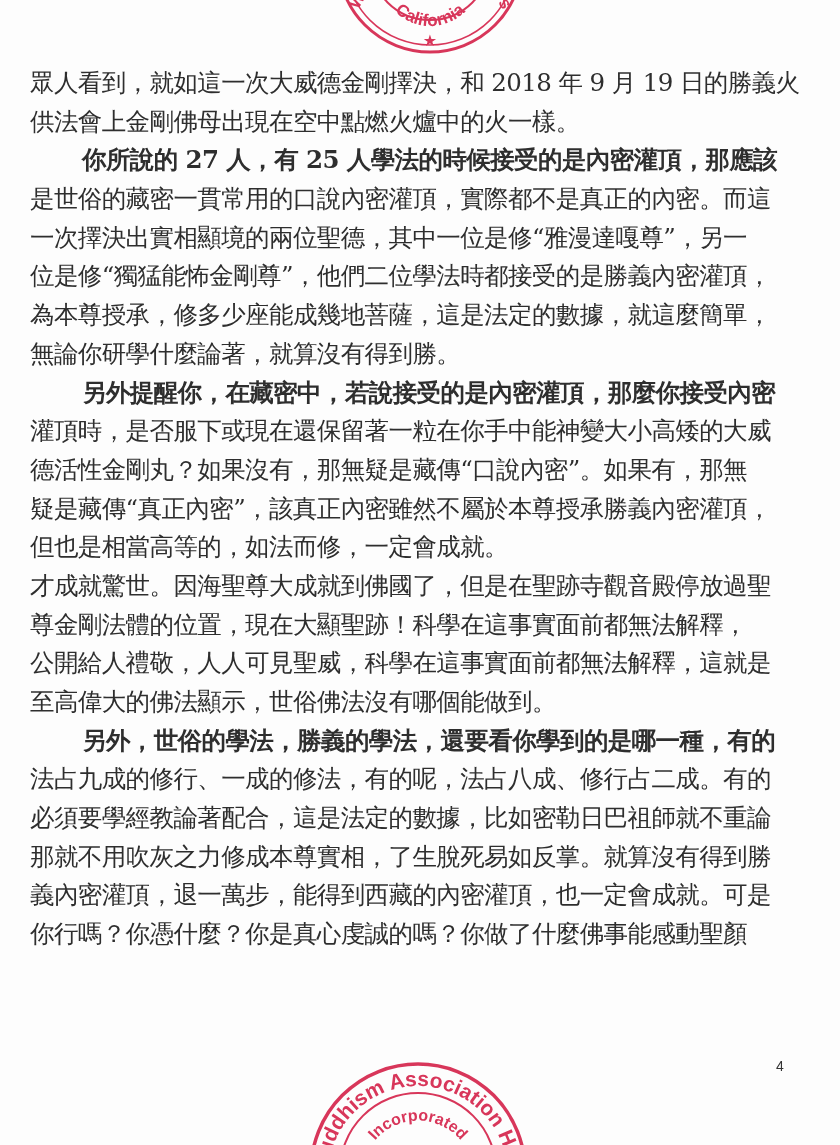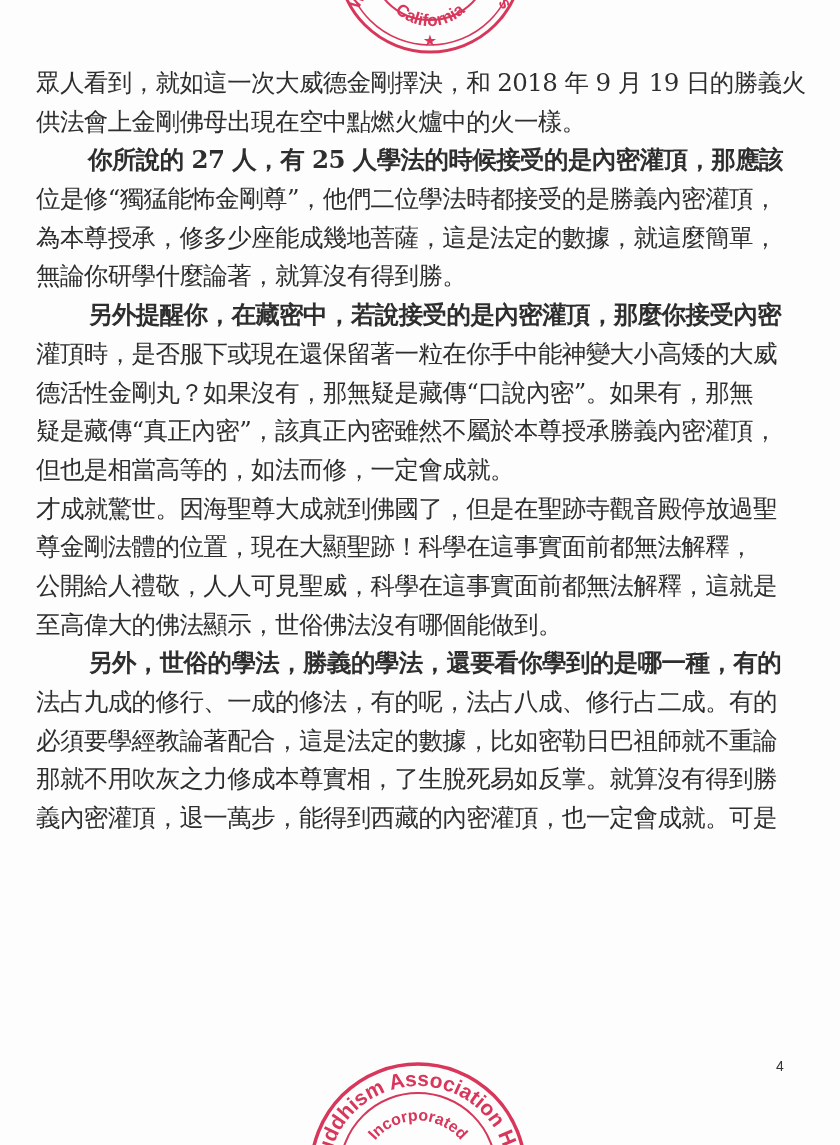--- a/index.html
+++ b/index.html
@@ -16,21 +16,21 @@
       color: #2f2f2f;
     }
     .page {
       position: absolute;
       left: 0; top: 0;
       width: 840px; height: 1145px;
       background: #fdfdfd;
     }
     .body-text {
       position: absolute;
-      left: 36px;
+      left: 30px;
       top: 64px;
       width: 772px;
     }
     .line {
       height: 38.7px;
       line-height: 38.7px;
       font-size: 24.5px;
       white-space: nowrap;
       letter-spacing: -0.6px;
       color: #2e2e2e;
@@ -68,37 +68,40 @@
       <text x="28" y="160" font-family="Liberation Sans, sans-serif" font-size="17" font-weight="bold" fill="#d8365a" transform="rotate(-60 28 160)">W</text>
       <text x="168" y="152" font-family="Liberation Sans, sans-serif" font-size="17" font-weight="bold" fill="#d8365a" transform="rotate(60 168 152)">s</text>
       <text x="100" y="196" font-size="16" fill="#d8365a" text-anchor="middle">★</text>
     </svg>
   </div>
 
   <div class="body-text" id="bodyText">
       <div class="line">眾人看到，就如這一次大威德金剛擇決，和 2018 年 9 月 19 日的勝義火</div>
       <div class="line">供法會上金剛佛母出現在空中點燃火爐中的火一樣。</div>
       <div class="line indent">你所說的 27 人，有 25 人學法的時候接受的是內密灌頂，那應該</div>
+      <div class="line">是世俗的藏密一貫常用的口說內密灌頂，實際都不是真正的內密。而這</div>
+      <div class="line">一次擇決出實相顯境的兩位聖德，其中一位是修“雅漫達嘎尊”，另一</div>
       <div class="line">位是修“獨猛能怖金剛尊”，他們二位學法時都接受的是勝義內密灌頂，</div>
       <div class="line">為本尊授承，修多少座能成幾地菩薩，這是法定的數據，就這麼簡單，</div>
       <div class="line">無論你研學什麼論著，就算沒有得到勝。</div>
       <div class="line indent">另外提醒你，在藏密中，若說接受的是內密灌頂，那麼你接受內密</div>
       <div class="line">灌頂時，是否服下或現在還保留著一粒在你手中能神變大小高矮的大威</div>
       <div class="line">德活性金剛丸？如果沒有，那無疑是藏傳“口說內密”。如果有，那無</div>
       <div class="line">疑是藏傳“真正內密”，該真正內密雖然不屬於本尊授承勝義內密灌頂，</div>
       <div class="line">但也是相當高等的，如法而修，一定會成就。</div>
       <div class="line">才成就驚世。因海聖尊大成就到佛國了，但是在聖跡寺觀音殿停放過聖</div>
       <div class="line">尊金剛法體的位置，現在大顯聖跡！科學在這事實面前都無法解釋，</div>
       <div class="line">公開給人禮敬，人人可見聖威，科學在這事實面前都無法解釋，這就是</div>
       <div class="line">至高偉大的佛法顯示，世俗佛法沒有哪個能做到。</div>
       <div class="line indent">另外，世俗的學法，勝義的學法，還要看你學到的是哪一種，有的</div>
       <div class="line">法占九成的修行、一成的修法，有的呢，法占八成、修行占二成。有的</div>
       <div class="line">必須要學經教論著配合，這是法定的數據，比如密勒日巴祖師就不重論</div>
       <div class="line">那就不用吹灰之力修成本尊實相，了生脫死易如反掌。就算沒有得到勝</div>
       <div class="line">義內密灌頂，退一萬步，能得到西藏的內密灌頂，也一定會成就。可是</div>
+      <div class="line">你行嗎？你憑什麼？你是真心虔誠的嗎？你做了什麼佛事能感動聖顏</div>
     </div>
 
   <div class="page-number">4</div>
 
   <div class="stamp" style="left:308px; top:1046px;">
     <svg width="220" height="220" viewBox="0 0 220 220">
       <defs>
         <path id="botOuterArc" d="M 20 130 A 90 90 0 0 1 200 130" fill="none"></path>
         <path id="botInnerArc" d="M 55 120 A 56 56 0 0 1 165 120" fill="none"></path>
       </defs>

